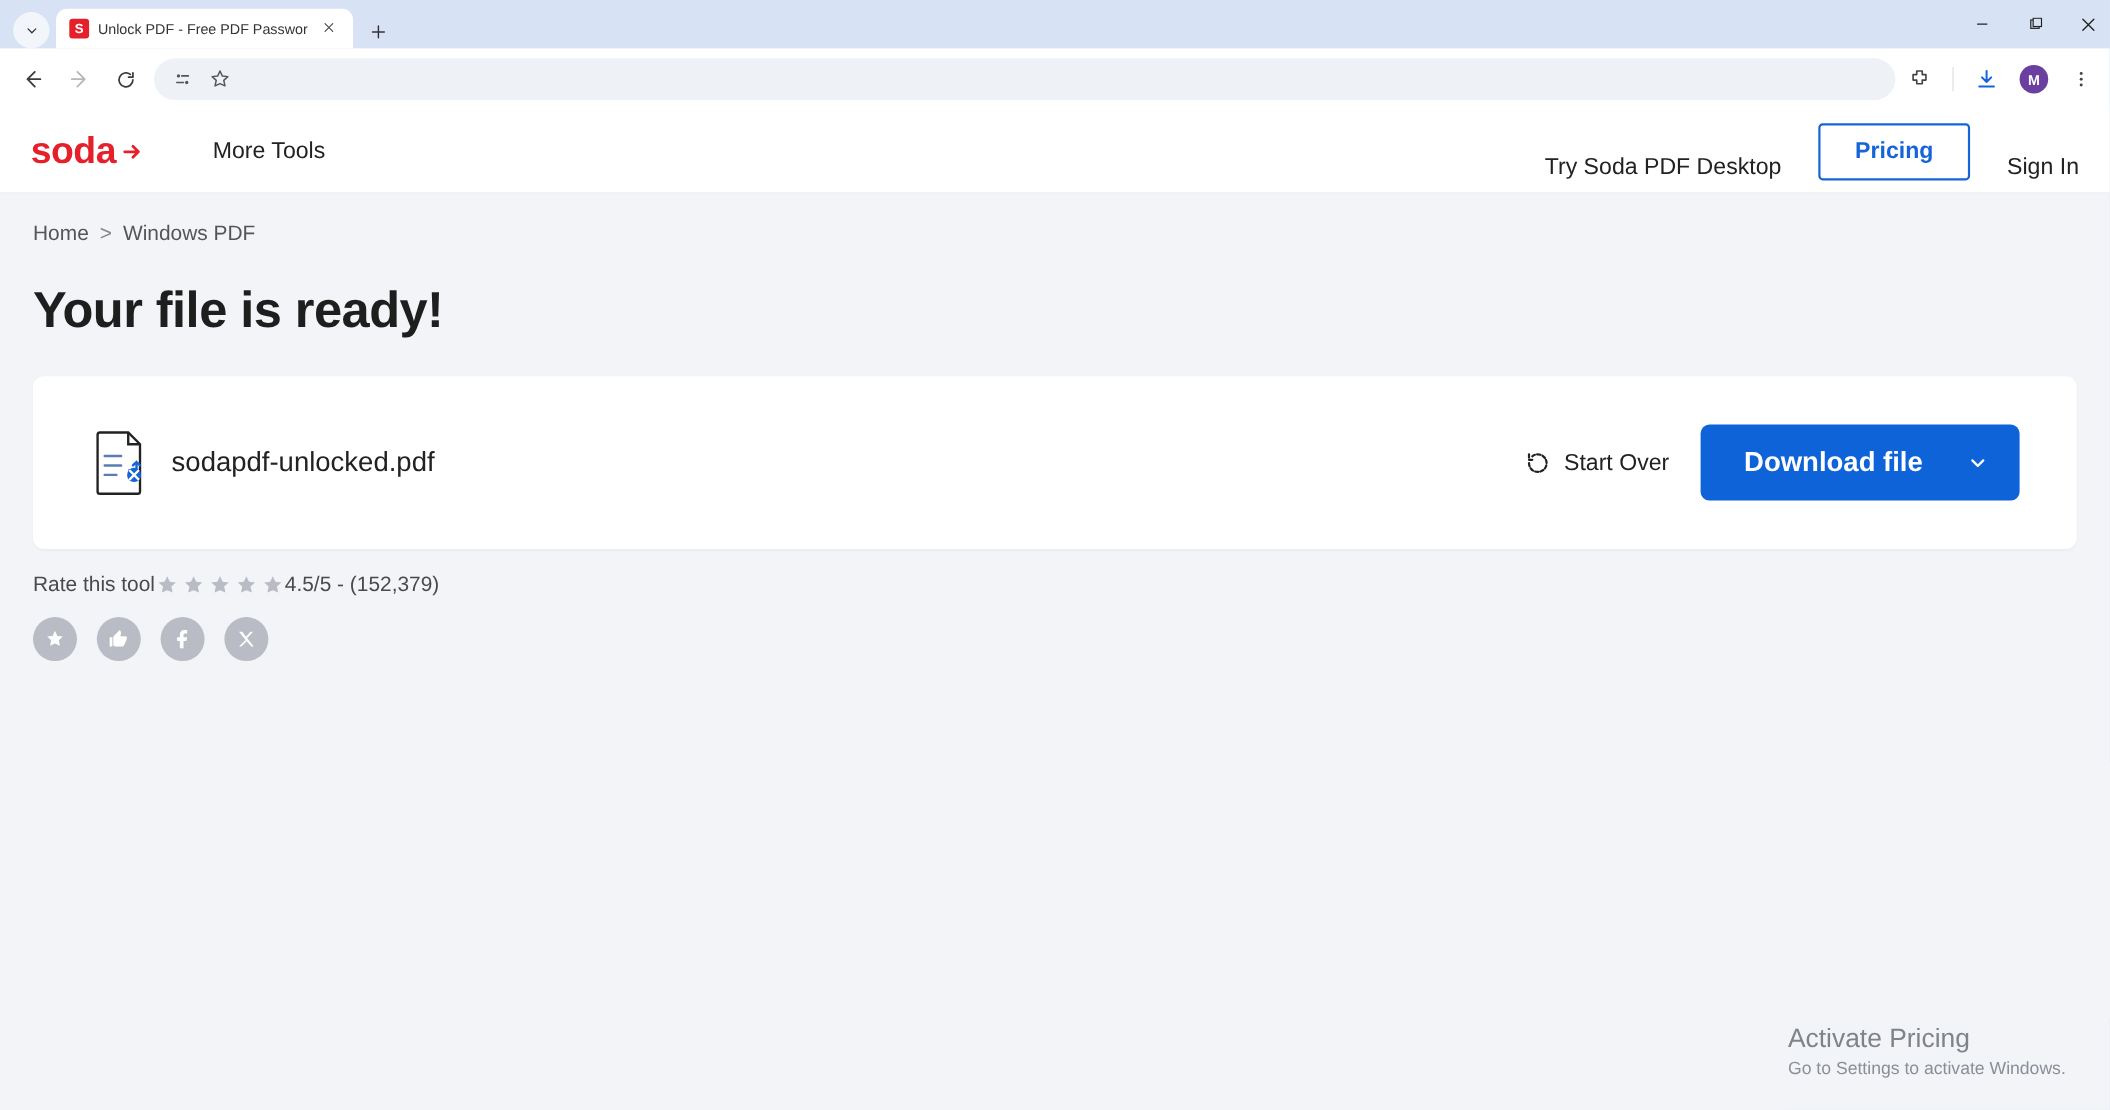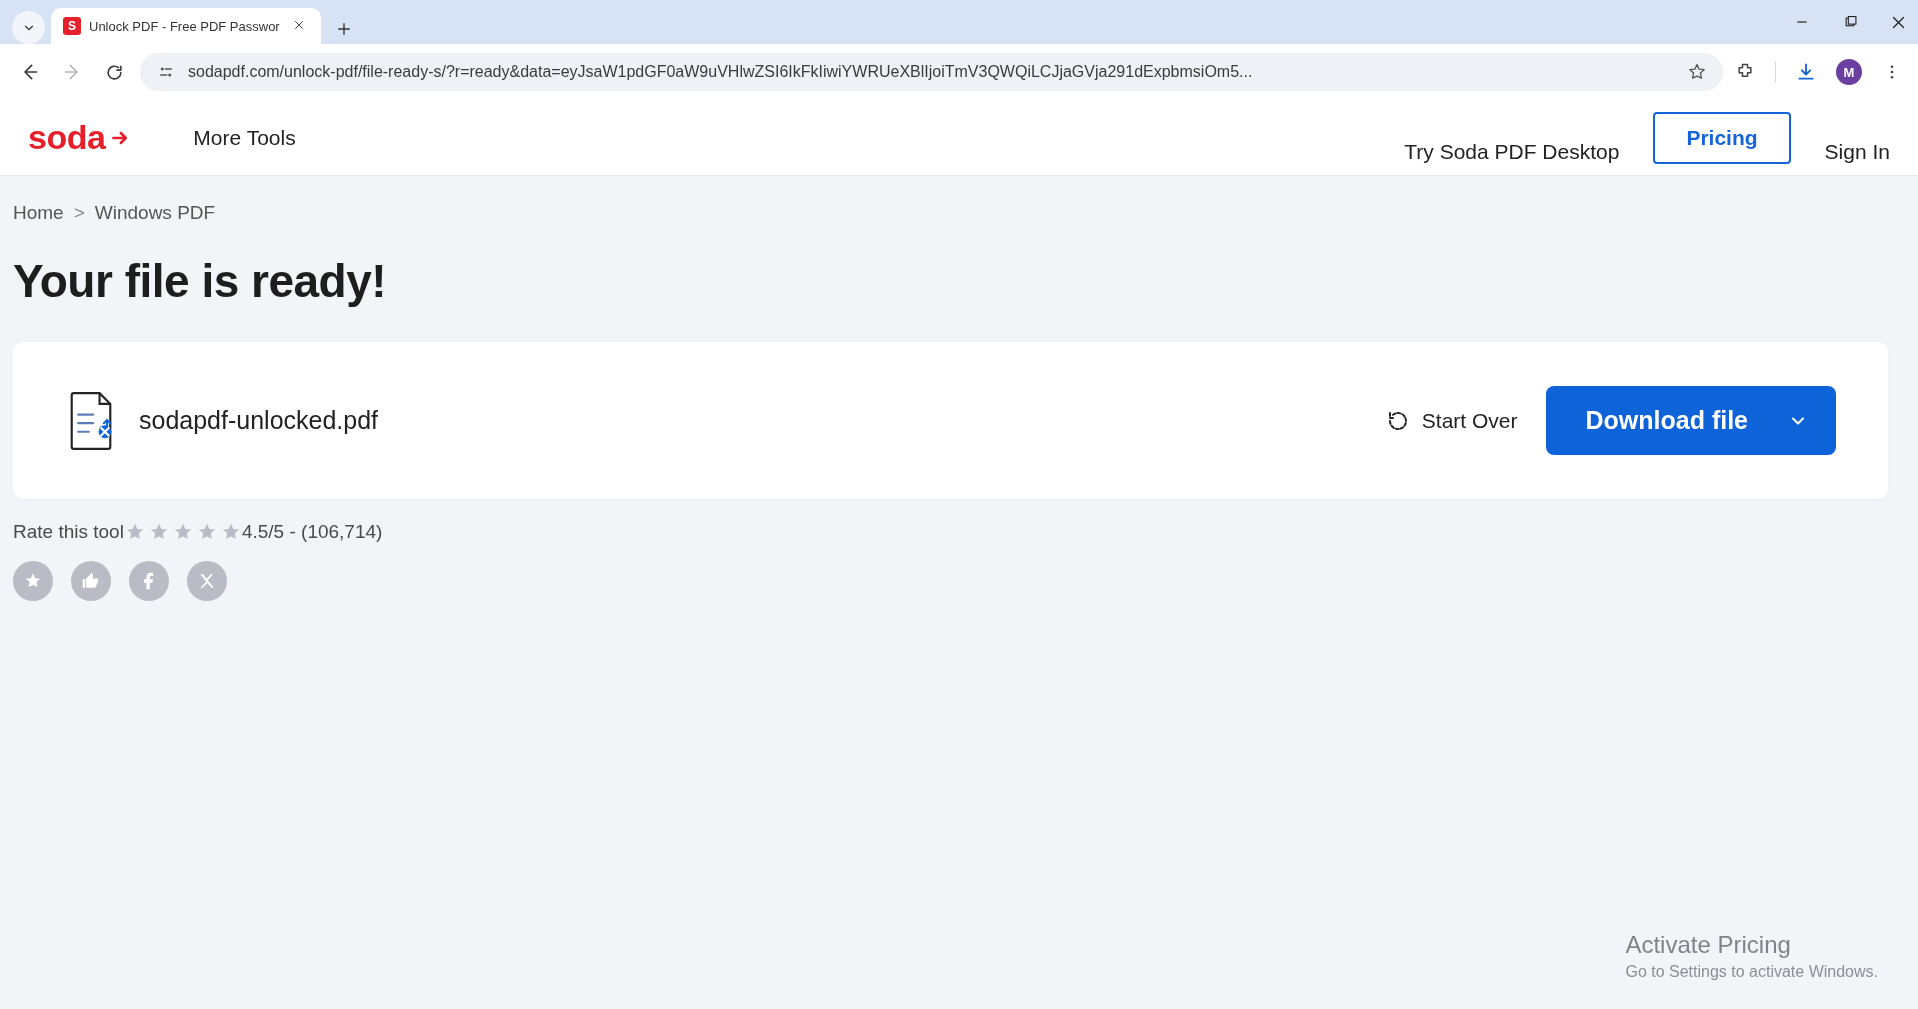--- a/index.html
+++ b/index.html
@@ -98,21 +98,21 @@
   .pricing-btn {
     border:2px solid #1565d8;
     color:#1565d8;
     background:#fff;
     font-size:21px;
     font-weight:600;
     padding:12px 31px;
     border-radius:4px;
   }
 
-  .page-inner { padding: 26px 30px 40px 13px; }
+  .page-inner { padding: 26px 30px 40px 30px; }
   .breadcrumbs { font-size:19px; color:#555; display:flex; gap:10px; align-items:center; }
   .breadcrumbs .sep { color:#888; }
   .headline { font-size:46px; font-weight:700; color:#1e1e1e; margin-top:30px; letter-spacing:-0.5px; }
 
   .card {
     background:#fff;
     border-radius:10px;
     margin-top:34px;
     padding:44px 52px;
     display:flex;
@@ -214,21 +214,20 @@
 
     <div class="omnibox">
       <span class="chip-icon">
         <svg width="18" height="18" viewBox="0 0 24 24">
             <circle cx="7" cy="8" r="2" fill="#555"></circle>
             <path d="M11 8h8" stroke="#555" stroke-width="2" stroke-linecap="round"></path>
             <circle cx="17" cy="16" r="2" fill="#555"></circle>
             <path d="M5 16h8" stroke="#555" stroke-width="2" stroke-linecap="round"></path>
           </svg>
       </span>
-      <span class="url">sodapdf.com/unlock-pdf/file-ready-s/?r=ready&amp;data=eyJsaW1pdGF0aW9uVHlwZSI6IkFkIiwiYWRUeXBlIjoiTmV3QWQiLCJjaGVja291dExpbmsiOm5...</span>
       <span class="chip-icon">
         <svg width="20" height="20" viewBox="0 0 24 24">
             <path d="M12 3l2.6 5.6 6 .6-4.5 4.1 1.3 6L12 16.9 6.6 19.3l1.3-6L3.4 9.2l6-.6L12 3z" stroke="#555" stroke-width="1.6" fill="none" stroke-linejoin="round"></path>
           </svg>
       </span>
     </div>
 
     <div class="right-icons">
       <span class="chip-icon">
         <svg width="20" height="20" viewBox="0 0 24 24">
@@ -321,21 +320,21 @@
         <svg width="22" height="22" viewBox="0 0 24 24">
             <path d="M12 3l2.6 5.6 6 .6-4.5 4.1 1.3 6L12 16.9 6.6 19.3l1.3-6L3.4 9.2l6-.6L12 3z" fill="#b9bcc4"></path>
           </svg>
         <svg width="22" height="22" viewBox="0 0 24 24">
             <path d="M12 3l2.6 5.6 6 .6-4.5 4.1 1.3 6L12 16.9 6.6 19.3l1.3-6L3.4 9.2l6-.6L12 3z" fill="#b9bcc4"></path>
           </svg>
         <svg width="22" height="22" viewBox="0 0 24 24">
             <path d="M12 3l2.6 5.6 6 .6-4.5 4.1 1.3 6L12 16.9 6.6 19.3l1.3-6L3.4 9.2l6-.6L12 3z" fill="#b9bcc4"></path>
           </svg>
       </span>
-      <span>4.5/5 - (106,714)</span>
+      <span>4.5/5 - (152,379)</span>
     </div>
 
     <div class="share-row">
       <div class="share-btn">
         <svg width="20" height="20" viewBox="0 0 24 24">
             <path d="M12 3l2.6 5.6 6 .6-4.5 4.1 1.3 6L12 16.9 6.6 19.3l1.3-6L3.4 9.2l6-.6L12 3z" fill="#fff"></path>
           </svg>
       </div>
       <div class="share-btn">
         <svg width="20" height="20" viewBox="0 0 24 24">

